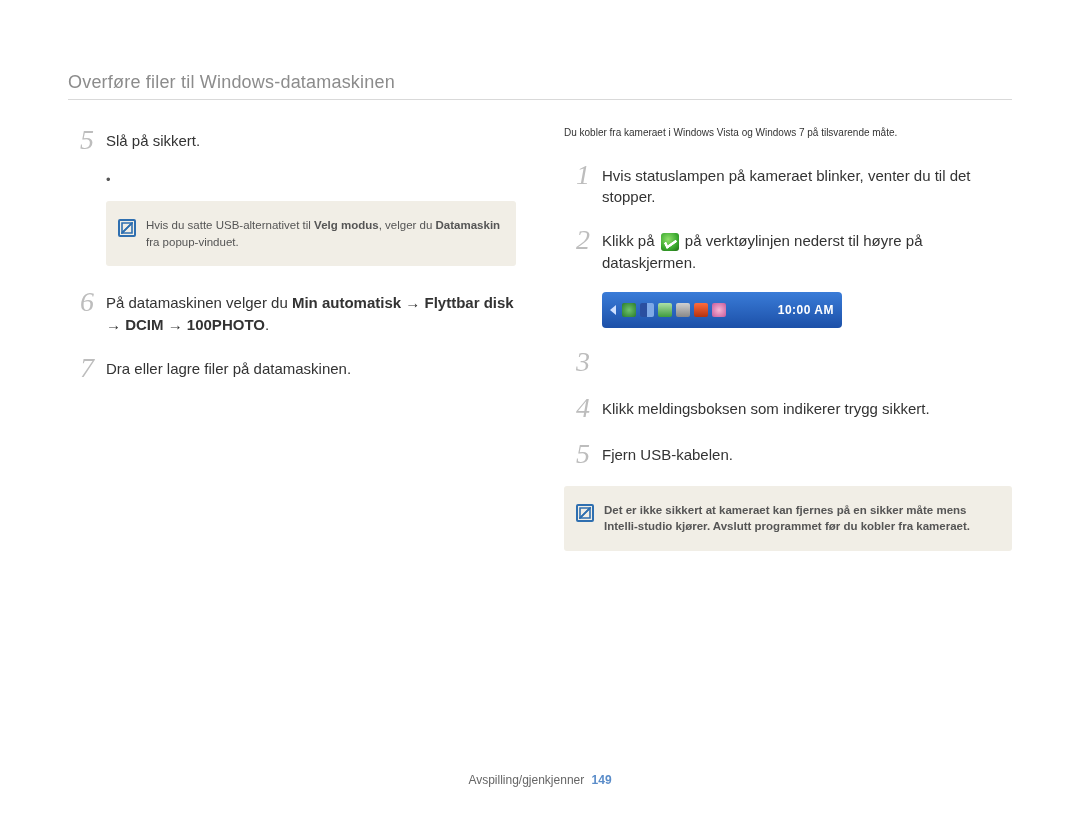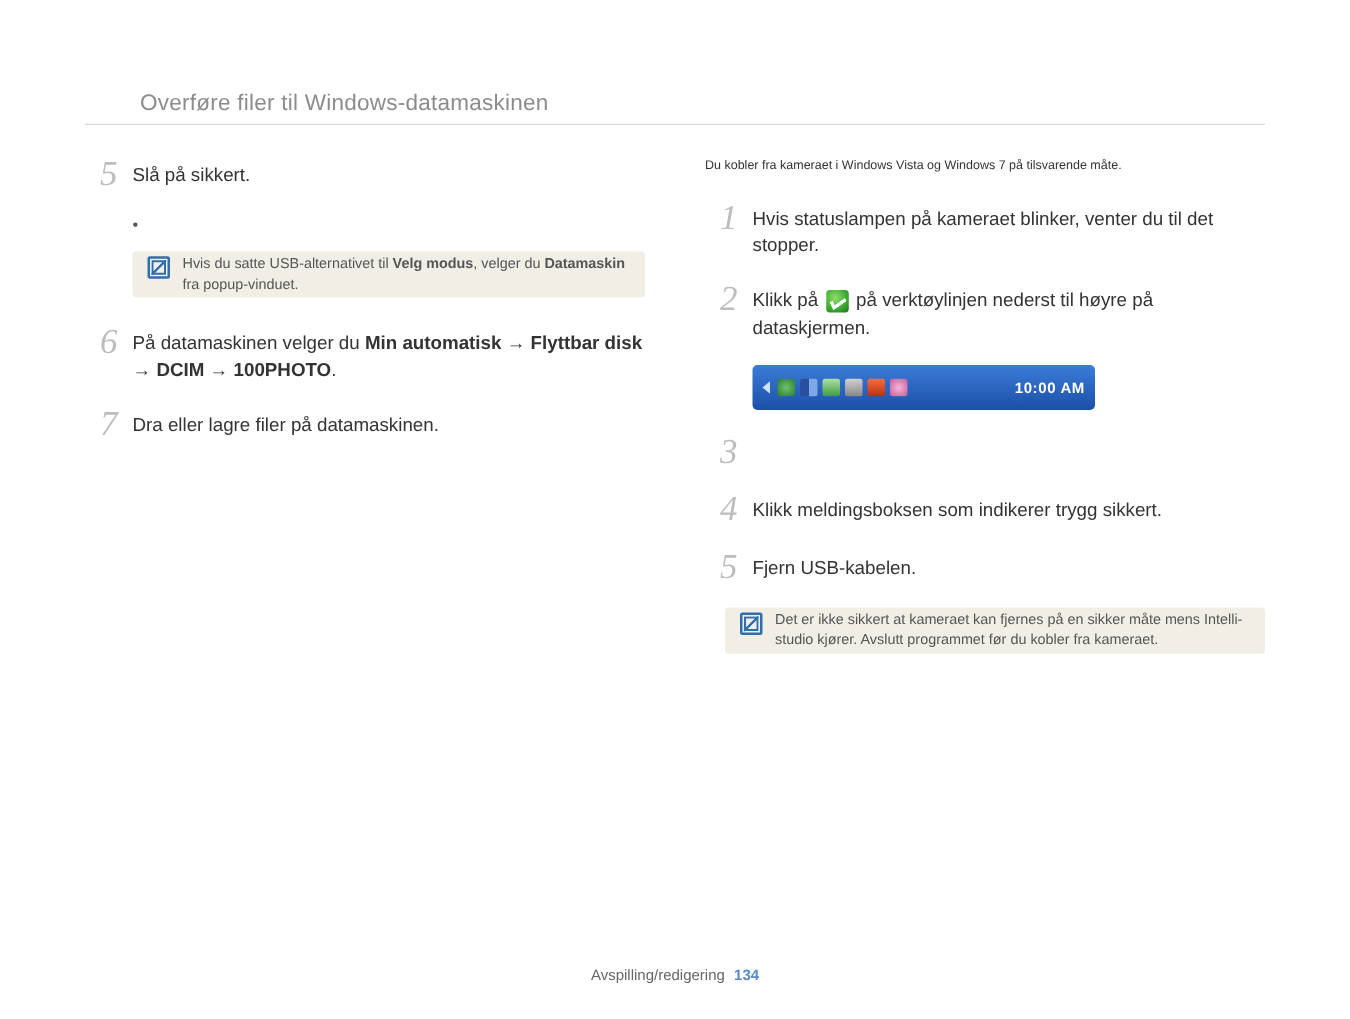--- a/index.html
+++ b/index.html
@@ -1,28 +1,28 @@
 <!DOCTYPE html>
 <html><head>
 <meta charset="utf-8">
 <style>
   * { box-sizing: border-box; margin: 0; padding: 0; }
   html, body { width: 1080px; height: 815px; background: #fff; font-family: Arial, Helvetica, sans-serif; color: #3a3a3a; }
   .page { width: 1080px; height: 815px; padding: 72px 68px 30px 68px; position: relative; }
-  .breadcrumb { font-size: 18px; font-weight: 300; color: #8c8c8c; letter-spacing: 0.2px; margin-bottom: 6px; margin-left: 44px; }
+  .breadcrumb { font-size: 18px; font-weight: 300; color: #8c8c8c; letter-spacing: 0.2px; margin-bottom: 6px; }
   .hr { border: none; border-top: 1px solid #d9d9d9; margin-bottom: 26px; }
   .cols { display: flex; gap: 48px; }
   .col { flex: 1 1 0; min-width: 0; }
   .step { display: flex; align-items: flex-start; gap: 12px; margin-bottom: 18px; }
   .stepnum { font-size: 28px; line-height: 1; color: #bdbdbd; font-style: italic; font-family: Georgia, 'Times New Roman', serif; min-width: 26px; text-align: right; }
   .steptext { font-size: 15px; line-height: 1.45; color: #333; padding-top: 4px; flex: 1; }
   .bullet { display: flex; gap: 8px; font-size: 13px; color: #555; margin: 6px 0 0 38px; }
   .bullet .dot { width: 4px; min-width: 4px; display: inline-block; }
-  .note { display: flex; gap: 10px; background: #f1eee6; border-radius: 3px; padding: 2px 12px; margin: 14px 0 22px 38px; }
-  .note2 { margin-left: 16px; }
+  .note { display: flex; gap: 10px; background: #f1eee6; border-radius: 3px; padding: 16px 12px; margin: 14px 0 22px 38px; }
+  .note2 { margin-left: 0; font-weight: bold; }
   .note-icon {
     width: 18px; height: 18px; min-width: 18px; border: 2px solid #2f6fb0; border-radius: 2px;
     display: flex; align-items: center; justify-content: center; color: #2f6fb0; font-size: 12px;
     font-weight: bold; margin-top: 2px;
   }
   .note-icon svg { width: 12px; height: 12px; }
   .note-text { font-size: 11.5px; line-height: 1.45; color: #555; }
   .bold { font-weight: 700; }
   .section-title { font-size: 24px; color: #3d7abf; font-weight: 400; margin-bottom: 10px; letter-spacing: 0.2px; }
   .intro { font-size: 10px; line-height: 1.45; color: #333; margin-bottom: 20px; }
@@ -30,21 +30,21 @@
     display: inline-flex; width: 18px; height: 18px; vertical-align: middle;
     background: radial-gradient(circle at 40% 35%, #8fe06a 0%, #3aa82f 60%, #1e6b12 100%);
     border-radius: 3px; position: relative; margin: 0 2px;
   }
   .inline-icon::after {
     content: ""; position: absolute; left: 3px; top: 6px; width: 10px; height: 4px;
     border-left: 3px solid #fff; border-bottom: 3px solid #fff; transform: rotate(-35deg) skewX(-10deg);
     border-radius: 1px;
   }
   .taskbar {
-    width: 274px; height: 36px; margin: 8px 0 20px 38px; display: flex; align-items: center; gap: 4px;
+    width: 240px; height: 36px; margin: 8px 0 20px 38px; display: flex; align-items: center; gap: 4px;
     background: linear-gradient(#3a7cd8, #1c50a8); border-radius: 4px; padding: 0 8px;
     color: #fff; font-size: 12px; position: relative;
   }
   .taskbar .tray { display: flex; align-items: center; gap: 4px; }
   .taskbar .tray .ic { width: 14px; height: 14px; border-radius: 2px; display:inline-block; }
   .tray .c1 { background: radial-gradient(circle,#6ec36e,#2a7c2a); }
   .tray .c2 { background: conic-gradient(#7ea9e6 0 50%, #2a4fa0 50% 100%); border-radius:50%; width:18px;height:18px; }
   .tray .c3 { background: linear-gradient(#aee0a6,#3f9c3f); }
   .tray .c4 { background: linear-gradient(#d0d0d0,#888); }
   .tray .c5 { background: linear-gradient(#ff6b3c,#b33310); }
@@ -148,16 +148,16 @@
               <path d="M11 11 L1 11 L11 1 Z" fill="none" stroke="#2f6fb0" stroke-width="1.6"></path>
             </svg>
         </span>
         <span class="note-text">Det er ikke sikkert at kameraet kan fjernes på en sikker måte mens Intelli-studio kjører. Avslutt programmet før du kobler fra kameraet.</span>
       </div>
 
     </div>
   </div>
 
   <div class="footer">
-    <span>Avspilling/redigering</span>
-    <span class="pg">134</span>
+    <span>Avspilling/gjenkjenner</span>
+    <span class="pg">149</span>
   </div>
 </div>
 
 </body></html>

